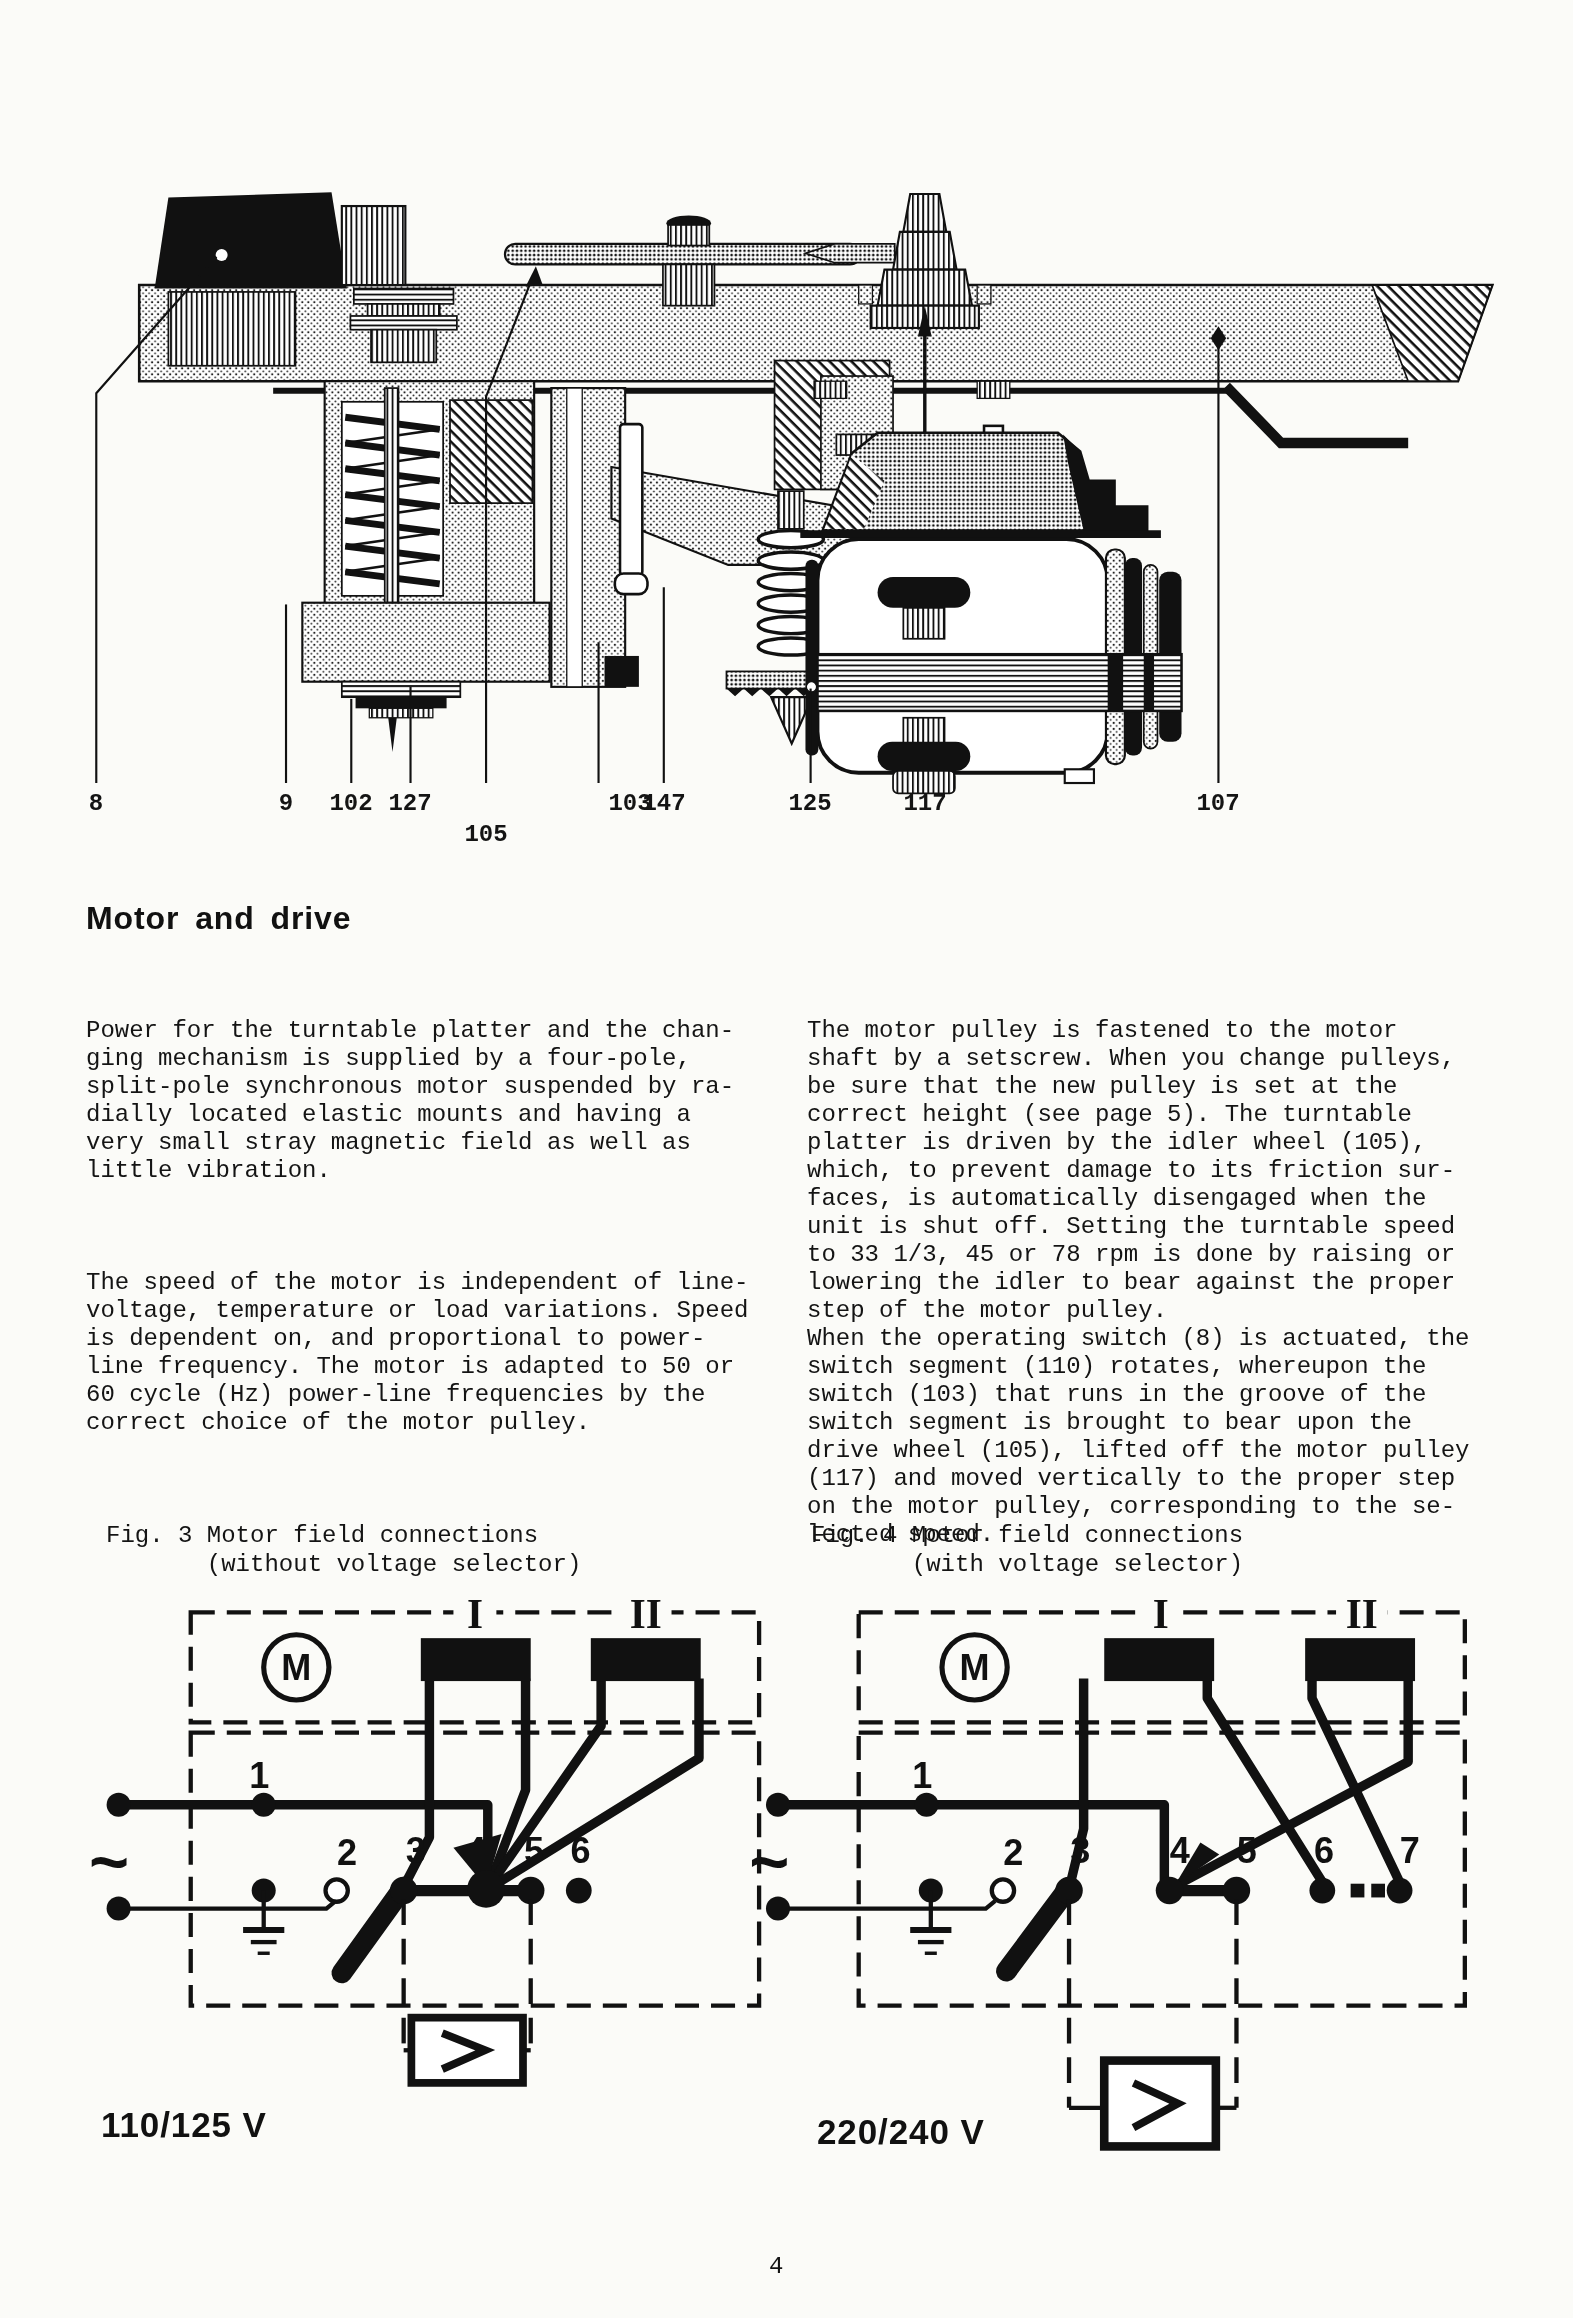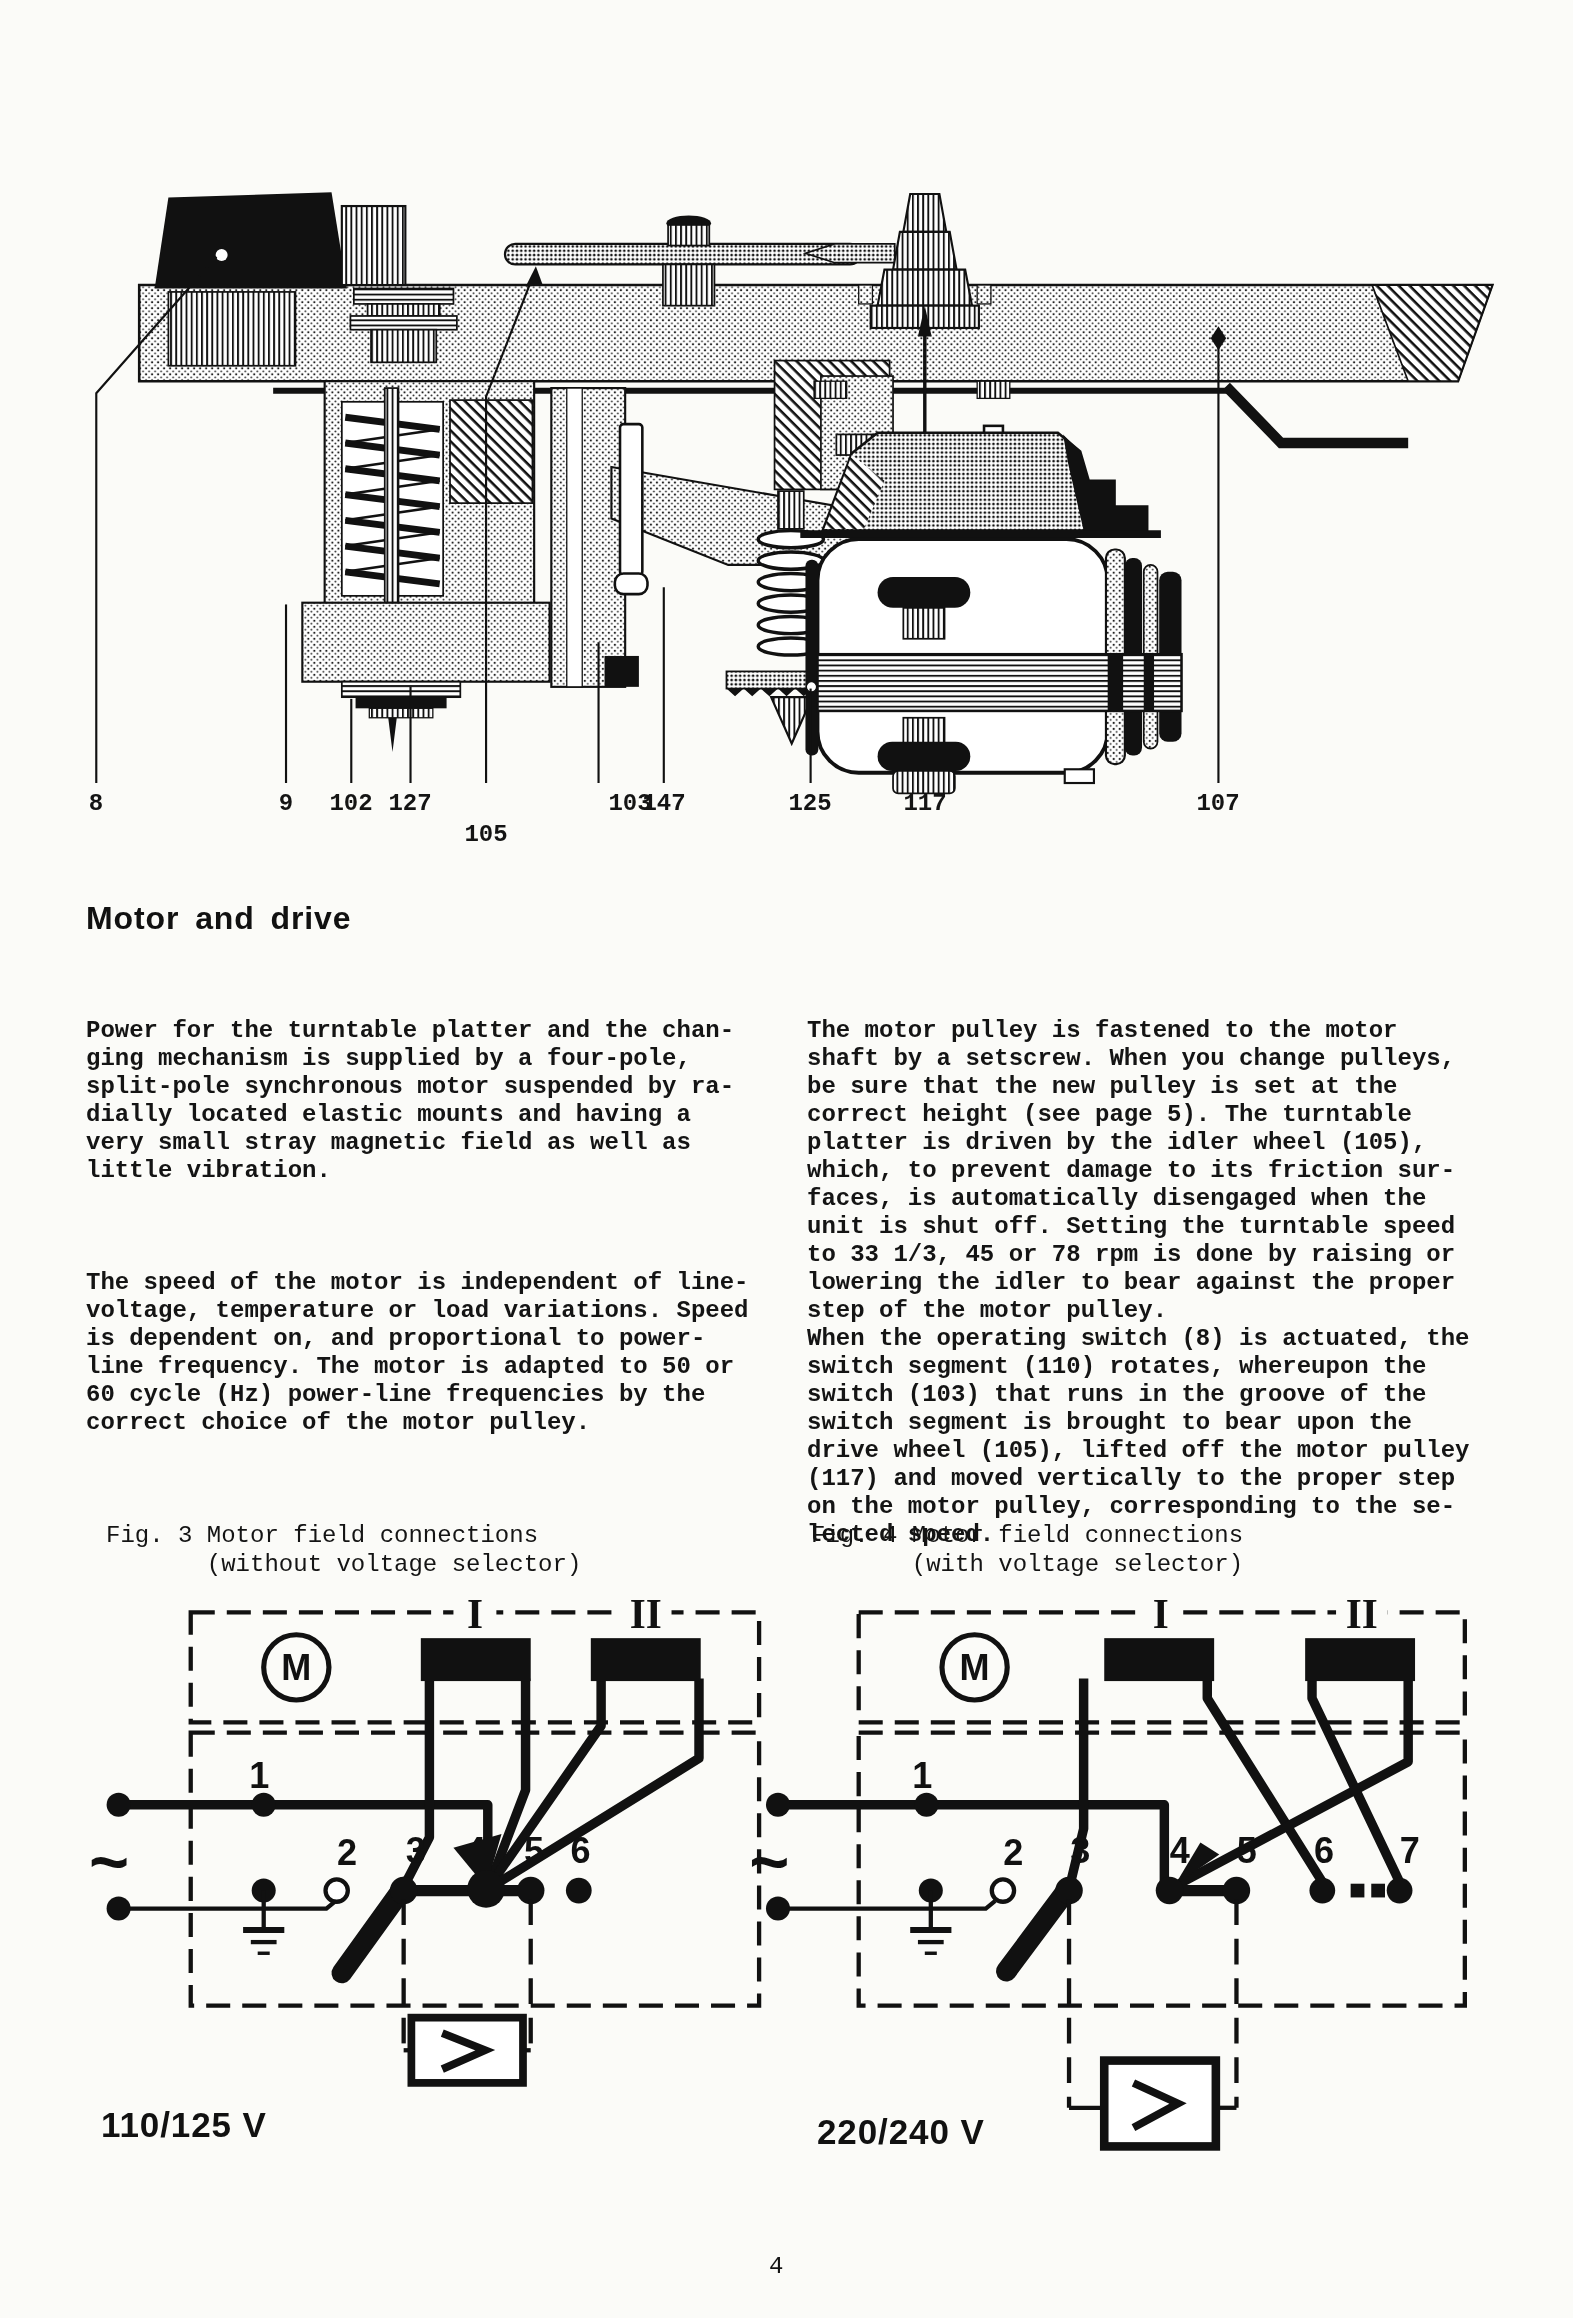--- a/index.html
+++ b/index.html
@@ -5,21 +5,21 @@
   html,body{margin:0;padding:0;background:#e8e8e8;}
   .page{
     position:relative;width:1574px;height:2319px;margin:0 auto;
     background:#fbfbf8;color:#141414;overflow:hidden;
     font-family:"Liberation Mono","DejaVu Sans Mono",monospace;
   }
   svg{position:absolute;left:0;top:0;}
   .mono{white-space:pre;font-family:"Liberation Mono","DejaVu Sans Mono",monospace;
         font-size:24px;line-height:28px;color:#141414;}
   .caption{position:absolute;white-space:pre;font-size:24px;line-height:29px;}
-  .para{white-space:pre;margin:0 0 28px 0;font-weight:bold;}
+  .para{white-space:pre;margin:0 0 28px 0;}
   .col{position:absolute;top:961px;}
   .col.left{left:86px;width:712px;}
   .col.right{left:807px;width:712px;}
   .heading{position:absolute;left:86px;top:900px;
     font-family:"Liberation Sans",sans-serif;font-weight:bold;font-size:32px;
     letter-spacing:0.9px;word-spacing:6px;color:#111;}
   .plabel{position:absolute;transform:translateX(-50%);font-size:24px;font-weight:bold;
     font-family:"Liberation Mono","DejaVu Sans Mono",monospace;}
   .vlabel{position:absolute;font-family:"Liberation Sans",sans-serif;font-weight:bold;
     font-size:35px;letter-spacing:0.9px;color:#111;}

